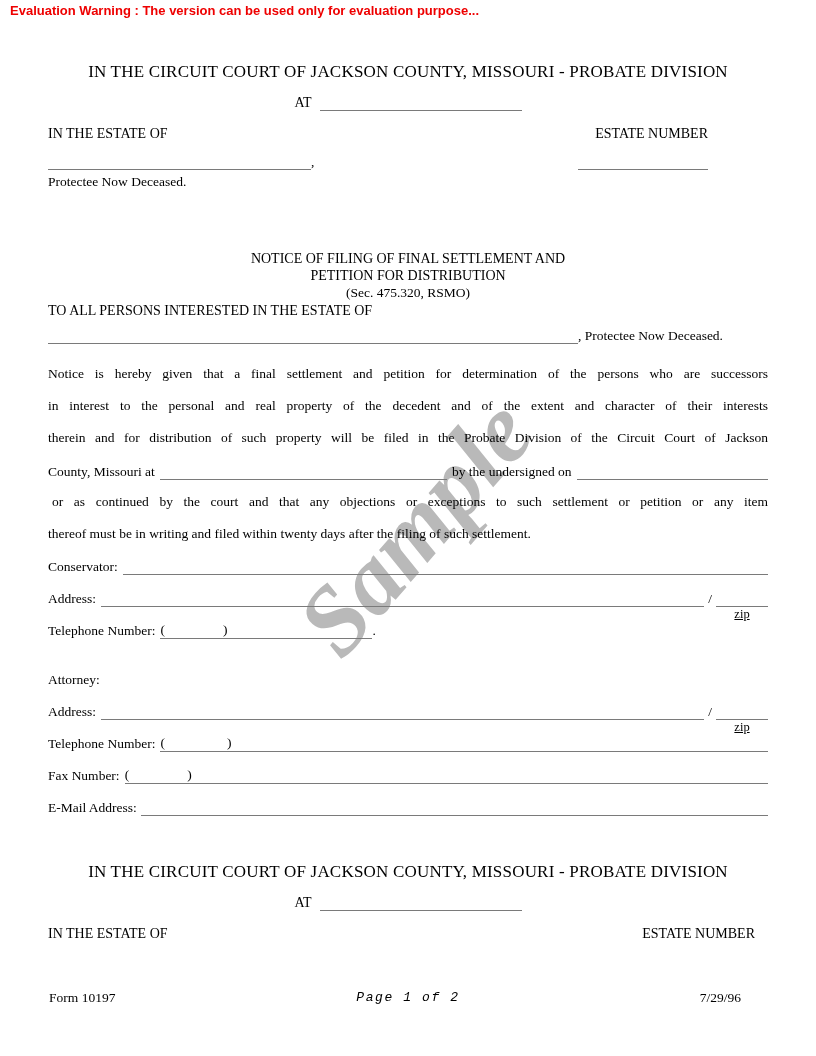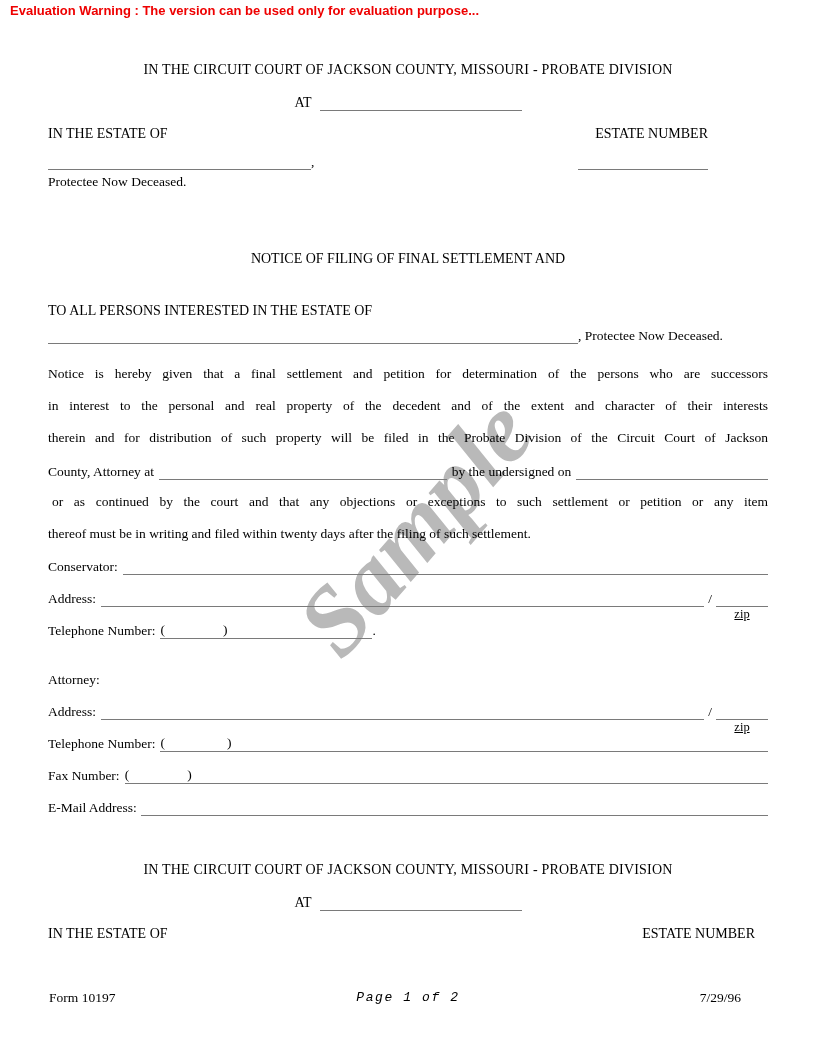--- a/index.html
+++ b/index.html
@@ -29,21 +29,21 @@
   .fill { flex:1 1 auto; border-bottom:1px solid #7a7a7a; }
   .flex { display:flex; align-items:flex-end; }
   .between { justify-content:space-between; }
   .jline { text-align:justify; text-align-last:justify; }
   .nowrap { white-space:nowrap; }
   .zip {
     position:absolute; right:48px; width:52px; text-align:center;
     font-size:12.5px;
     text-decoration:underline;
   }
-  .title { font-size:14px; letter-spacing:.2px; }
+  .title { font-size:17px; letter-spacing:.2px; }
   .mono {
     font-family:"Liberation Mono","DejaVu Sans Mono",monospace;
     font-size:13px; letter-spacing:1.6px;font-style:italic;
   }
   .noticetitle { line-height:17px; font-size:14px;margin-top:44px; }
   .noticetitle .small { font-size:13.5px; }
 </style>
 </head>
 <body>
 
@@ -72,35 +72,37 @@
         <span class="u" style="width:263px"></span>
           <span>,</span>
       </span>
       <span class="u" style="width:130px;margin-right:60px"></span>
     </div>
 
     <div class="row" style="top:174px">Protectee Now Deceased.</div>
 
     <div class="row center noticetitle" style="top:206px">
       <div>NOTICE OF FILING OF FINAL SETTLEMENT AND</div>
+      <div>PETITION FOR DISTRIBUTION</div>
+      <div class="small">(Sec. 475.320, RSMO)</div>
     </div>
 
     <div class="row caps14" style="top:303px">TO ALL PERSONS INTERESTED IN THE ESTATE OF</div>
 
     <div class="row flex" style="top:325px;height:19px;right:93px">
       <span class="fill"></span>
       <span class="nowrap">, Protectee Now Deceased.</span>
     </div>
 
     <div class="row jline" style="top:366px">Notice is hereby given that a final settlement and petition for determination of the persons who are successors</div>
     <div class="row jline" style="top:398px">in interest to the personal and real property of the decedent and of the extent and character of their interests</div>
     <div class="row jline" style="top:430px">therein and for distribution of such property will be filed in the Probate Division of the Circuit Court of Jackson</div>
 
     <div class="row flex" style="top:462px;height:18px">
-      <span class="nowrap">County, Attorney at</span>
+      <span class="nowrap">County, Missouri at</span>
       <span class="fill" style="flex-grow:1.5;margin:0 5px"></span>
       <span class="nowrap">by the undersigned on</span>
       <span class="fill" style="flex-grow:1;margin-left:5px"></span>
     </div>
 
     <div class="row jline" style="top:494px;padding-left:4px">or as continued by the court and that any objections or exceptions to such settlement or petition or any item</div>
     <div class="row" style="top:526px">thereof must be in writing and filed within twenty days after the filing of such settlement.</div>
 
     <div class="row flex" style="top:557px;height:18px">
       <span>Conservator:</span>

